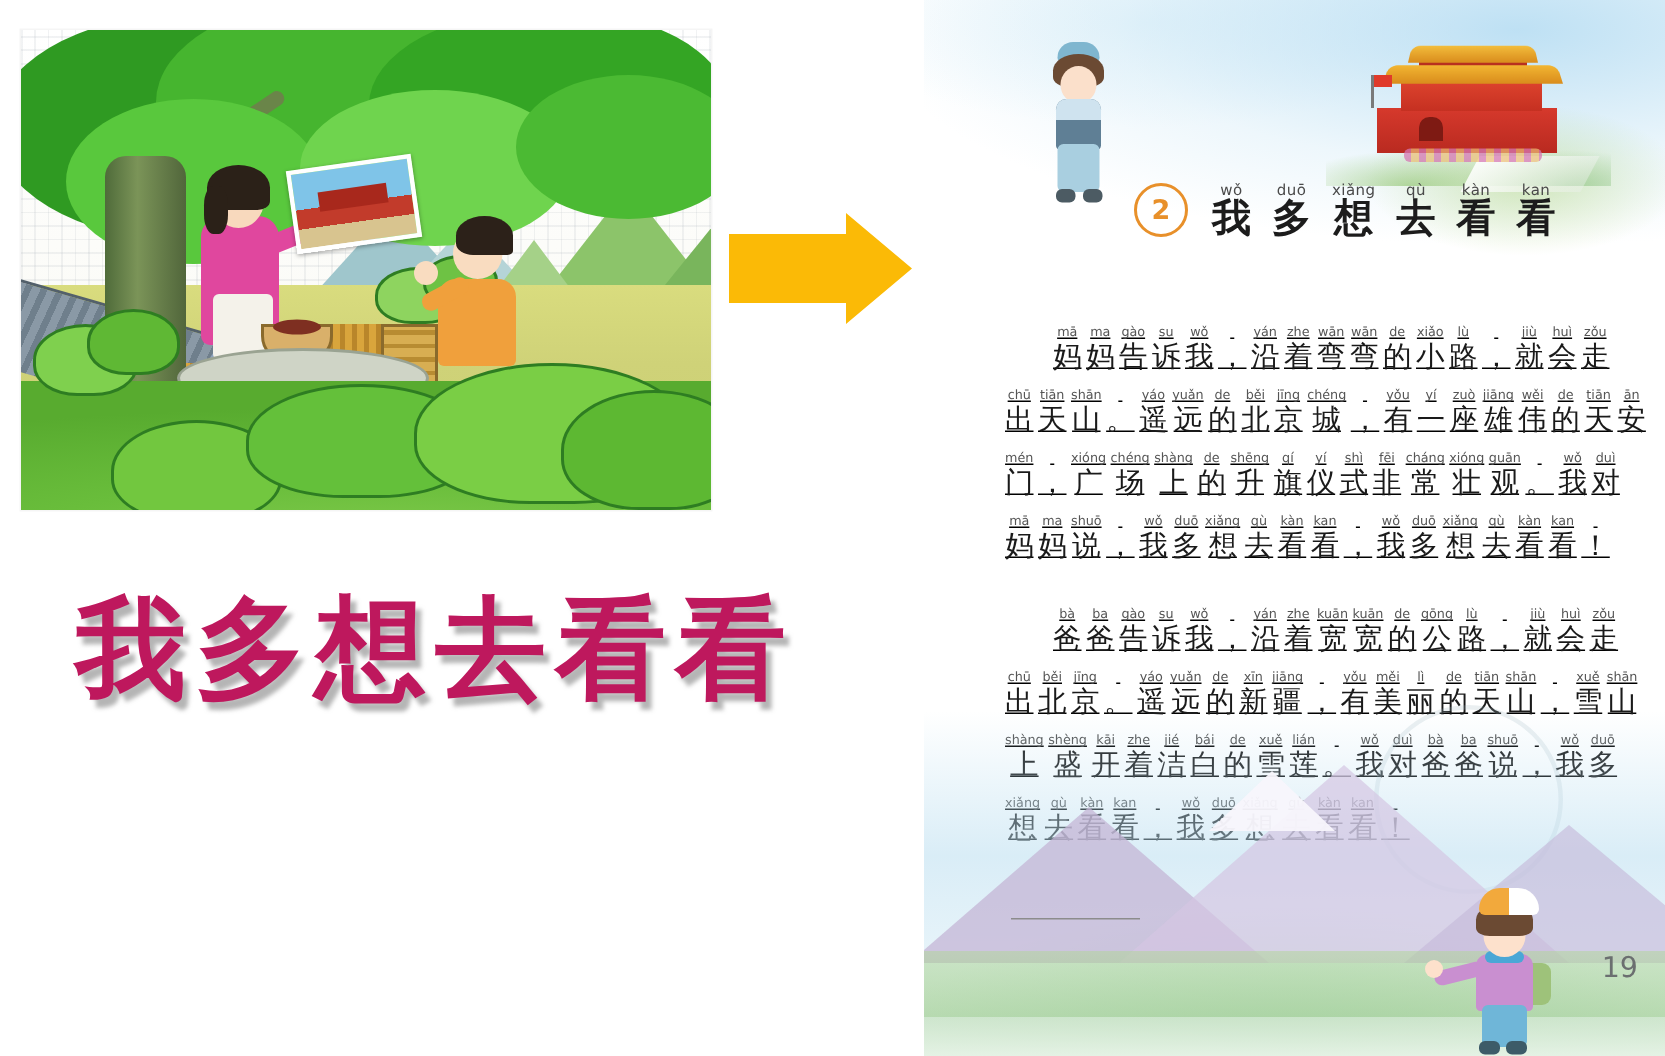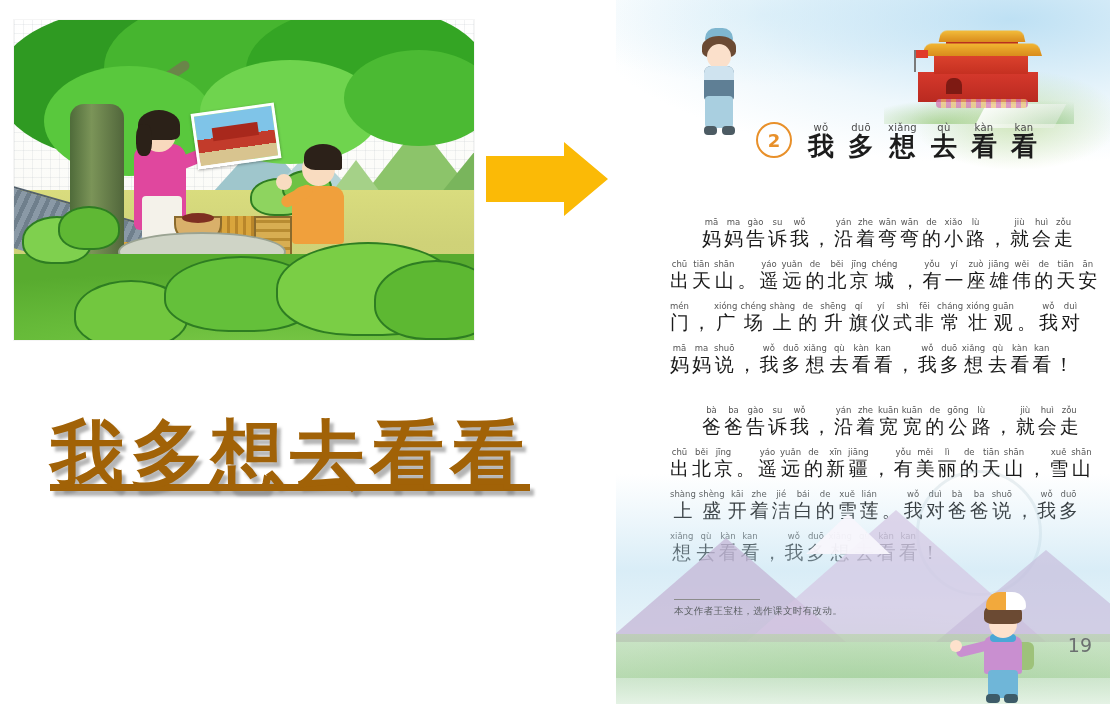--- a/index.html
+++ b/index.html
@@ -133,26 +133,25 @@
     background:#f0a03c;border-radius:6px;transform:rotate(-28deg);}
   .boy-hand{position:absolute;left:262px;top:154px;width:16px;height:16px;
     background:#f9dcc0;border-radius:50%;}
 
   
   .arrow{position:absolute;left:486px;top:142px;width:122px;height:74px;}
   .arrow svg{display:block;width:100%;height:100%;}
 
   
   .redtitle{
-    position:absolute;left:50px;top:417px;width:470px;
+    position:absolute;left:50px;top:396px;width:470px;
     font-family:"DejaVu Serif","Liberation Serif",serif;
-    font-size:74px;font-weight:700;color:#a16207;
+    font-size:74px;font-weight:700;color:#be185d;
     letter-spacing:6px;line-height:1;white-space:nowrap;
     text-shadow:4px 5px 3px rgba(120,120,120,.55);
-    text-decoration:underline;
   }
 
   
   .book{
     position:absolute;left:616px;top:0;width:494px;height:704px;
     background:#ffffff;overflow:hidden;
   }
   .book .sky-wash{
     position:absolute;left:0;top:0;width:100%;height:250px;
     background:
@@ -239,21 +238,21 @@
     align-items:center;justify-content:center;flex:0 0 auto;margin-bottom:2px;
     font-family:"DejaVu Sans",sans-serif;}
   .lesson-title{display:flex;gap:14px;}
   .lesson-title .cw{display:flex;flex-direction:column;align-items:center;}
   .lesson-title .py{font-size:10px;color:#4a4a4a;letter-spacing:.3px;line-height:1.1;
     font-family:"DejaVu Sans",sans-serif;}
   .lesson-title .hz{font-size:26px;color:#1c1c1c;line-height:1.05;
     font-family:"DejaVu Serif","Liberation Serif",serif;font-weight:600;}
 
   
-  .para{position:absolute;left:0;width:100%;}
+  .para{position:absolute;left:0;width:100%;text-decoration:underline;}
   .para.p1{top:208px;}
   .para.p2{top:396px;}
   .line{display:flex;align-items:flex-end;justify-content:flex-start;
     padding-left:54px;padding-right:18px;height:42px;}
   .line.indent{padding-left:86px;}
   .tok{display:flex;flex-direction:column;align-items:center;margin-right:3px;}
   .tok .py{font-size:8.5px;color:#555;line-height:1.15;white-space:nowrap;
     font-family:"DejaVu Sans",sans-serif;}
   .tok .hz{font-size:19px;color:#1a1a1a;line-height:1.15;
     font-family:"DejaVu Serif","Liberation Serif",serif;}
@@ -1019,21 +1018,20 @@
     <div class="bottom-wash"></div>
     <div class="snow s1"></div>
     <div class="snow s2"></div>
     <div class="snow s3"></div>
     <div class="snowcap"></div>
     <div class="grass-strip"></div>
     <div class="grass-strip2"></div>
 
     <div class="footnote">
       <div class="rule"></div>
-      <div class="txt">本文作者王宝柱，选作课文时有改动。</div>
     </div>
 
     <div class="bk-child">
       <div class="arm"></div>
       <div class="hand"></div>
       <div class="bag"></div>
       <div class="coat"></div>
       <div class="scarf"></div>
       <div class="pants"></div>
       <div class="shoe l"></div>

